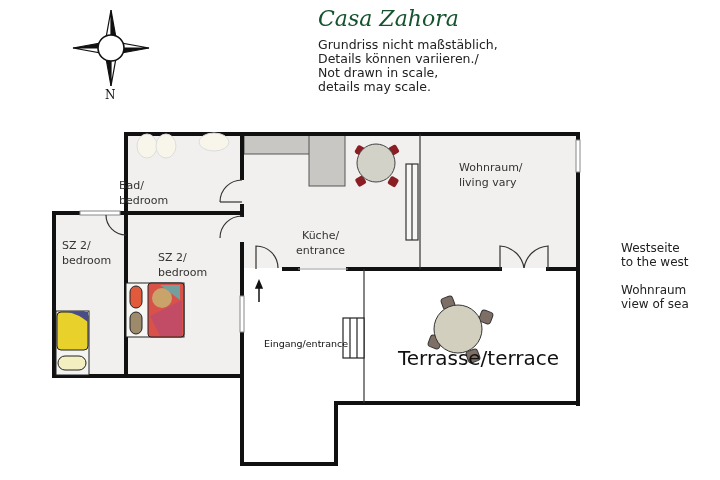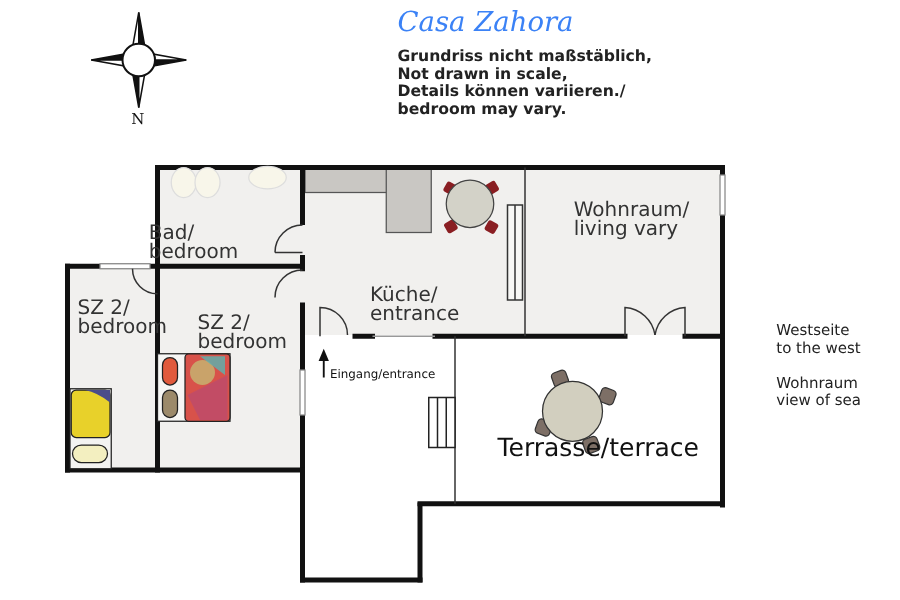--- a/index.html
+++ b/index.html
@@ -1,24 +1,24 @@
 <!DOCTYPE html>
 <html><head>
 <meta charset="utf-8">
 <style>
   html, body { margin: 0; padding: 0; background: #ffffff; }
   body { width: 720px; height: 480px; position: relative; overflow: hidden; font-family: "DejaVu Sans", sans-serif; }
   .abs { position: absolute; }
-  .title { left: 318px; top: 6px; font-family: "DejaVu Serif", serif; font-style: italic; font-size: 22px; color: #3b82f6; }
+  .title { left: 318px; top: 6px; font-family: "DejaVu Serif", serif; font-style: italic; font-size: 22px; color: #14532d; }
   .notes { left: 318px; top: 38px; font-size: 12.5px; line-height: 14px; color: #222; }
-  .notes div { white-space: nowrap; font-weight: bold; }
-  .side-note { font-size: 12px; line-height: 14px; color: #222; margin-top: 16px; }
-  .label { font-size: 16px; line-height: 15px; color: #333; white-space: nowrap; }
+  .notes div { white-space: nowrap; }
+  .side-note { font-size: 12px; line-height: 14px; color: #222; }
+  .label { font-size: 11px; line-height: 15px; color: #333; white-space: nowrap; }
   .terrace-label { font-size: 20px; color: #111; white-space: nowrap; }
-  .entrance-label { font-size: 9.5px; color: #111; white-space: nowrap; }
+  .entrance-label { font-size: 9.5px; color: #111; white-space: nowrap; margin-top: 44px; }
   svg { position: absolute; left: 0; top: 0; }
 </style>
 </head>
 <body>
 
 <svg width="720" height="480" viewBox="0 0 720 480">
 
   <g fill="#f1f0ee">
     <rect x="126" y="134" width="454" height="134"></rect>
     <rect x="54" y="213" width="188" height="163"></rect>
@@ -153,31 +153,31 @@
     <path d="M149 48 L121 43 L121 48 Z" fill="#fff"></path>
     <circle cx="111" cy="48" r="13" fill="#fff" stroke-width="1.6"></circle>
   </g>
 </svg>
 
 <div class="abs" style="left:105px; top:88px; font-family:'DejaVu Serif',serif; font-size:12px; color:#111;">N</div>
 
 <div class="abs title">Casa Zahora</div>
 <div class="abs notes">
   <div>Grundriss nicht maßstäblich,</div>
+  <div>Details können variieren./</div>
   <div>Not drawn in scale,</div>
-  <div>Details können variieren./</div>
-  <div>bedroom may vary.</div>
+  <div>details may scale.</div>
 </div>
 
 <div class="abs label" style="left:119px; top:178px;">
   <div>Bad/</div>
   <div>bedroom</div>
 </div>
 
-<div class="abs label" style="left:296px; top:228px;">
+<div class="abs label" style="left:296px; top:228px;text-align:center;">
   <div>Küche/</div>
   <div>entrance</div>
 </div>
 
 <div class="abs label" style="left:459px; top:160px;">
   <div>Wohnraum/</div>
   <div>living vary</div>
 </div>
 
 <div class="abs label" style="left:62px; top:238px;">

